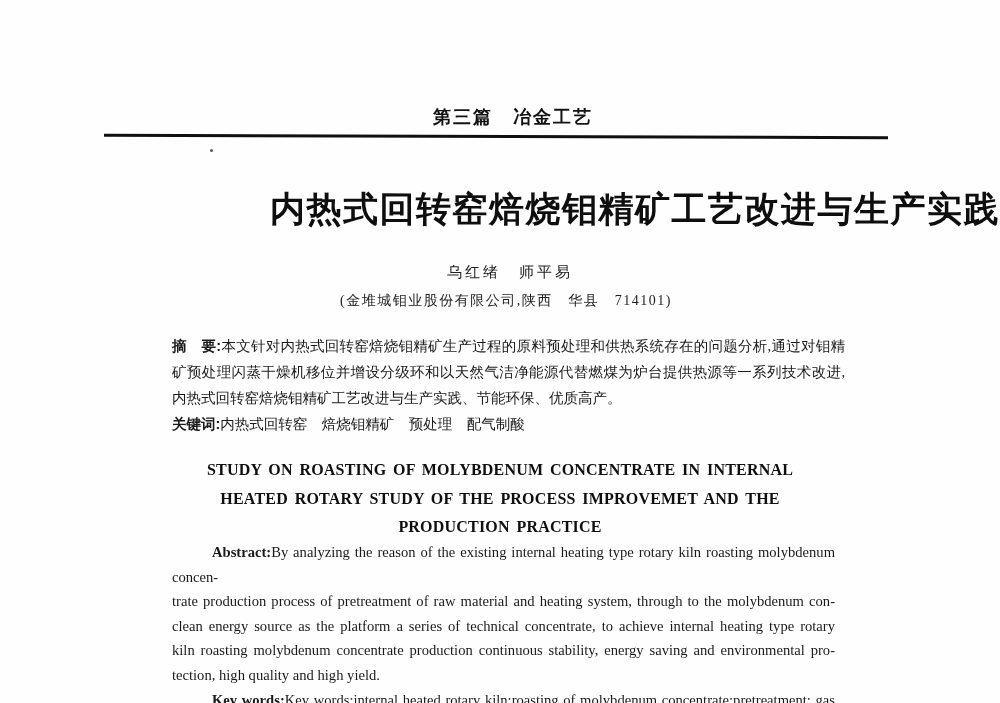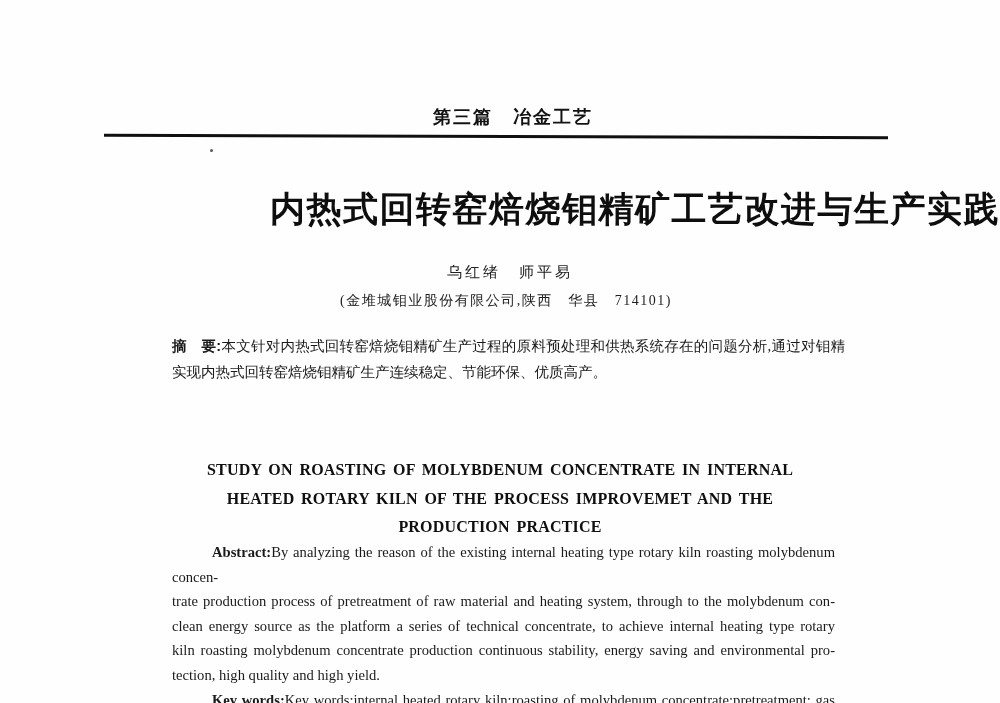--- a/index.html
+++ b/index.html
@@ -84,26 +84,28 @@
   <div class="section-header">第三篇　冶金工艺</div>
   <div class="header-rule"></div>
   <div class="scan-speck"></div>
 
   <div class="paper-title-cn">内热式回转窑焙烧钼精矿工艺改进与生产实践</div>
   <div class="authors">乌红绪　师平易</div>
   <div class="affiliation">(金堆城钼业股份有限公司,陕西　华县　714101)</div>
 
   <div class="abstract-cn">
     <div class="jl"><span class="lbl">摘　要:</span><span>本文针对内热式回转窑焙烧钼精矿生产过程的原料预处理和供热系统存在的问题分析,通过对钼精</span></div>
-    <div>实现内热式回转窑焙烧钼精矿生产连续稳定、节能环保、优质高产。</div>
+    <div class="jl">矿预处理闪蒸干燥机移位并增设分级环和以天然气洁净能源代替燃煤为炉台提供热源等一系列技术改进,</div>
+    <div>内热式回转窑焙烧钼精矿工艺改进与生产实践、节能环保、优质高产。</div>
+    <div><span class="lbl">关键词:</span><span>内热式回转窑　焙烧钼精矿　预处理　配气制酸</span></div>
   </div>
 
   <div class="title-en">
     <div>STUDY ON ROASTING OF MOLYBDENUM CONCENTRATE IN INTERNAL</div>
-    <div>HEATED ROTARY KILN OF THE PROCESS IMPROVEMET AND THE</div>
+    <div>HEATED ROTARY STUDY OF THE PROCESS IMPROVEMET AND THE</div>
     <div>PRODUCTION PRACTICE</div>
   </div>
 
   <div class="abstract-en">
     <div class="jl"><span class="lbl">Abstract:</span><span>By analyzing the reason of the existing internal heating type rotary kiln roasting molybdenum concen-</span></div>
     <div class="jl">trate production process of pretreatment of raw material and heating system, through to the molybdenum con-</div>
     <div class="jl">clean energy source as the platform a series of technical concentrate, to achieve internal heating type rotary</div>
     <div class="jl">kiln roasting molybdenum concentrate production continuous stability, energy saving and environmental pro-</div>
     <div>tection, high quality and high yield.</div>
     <div class="jl"><span class="lbl">Key words:</span><span>Key words:internal heated rotary kiln;roasting of molybdenum concentrate;pretreatment; gas mix-</span></div>

